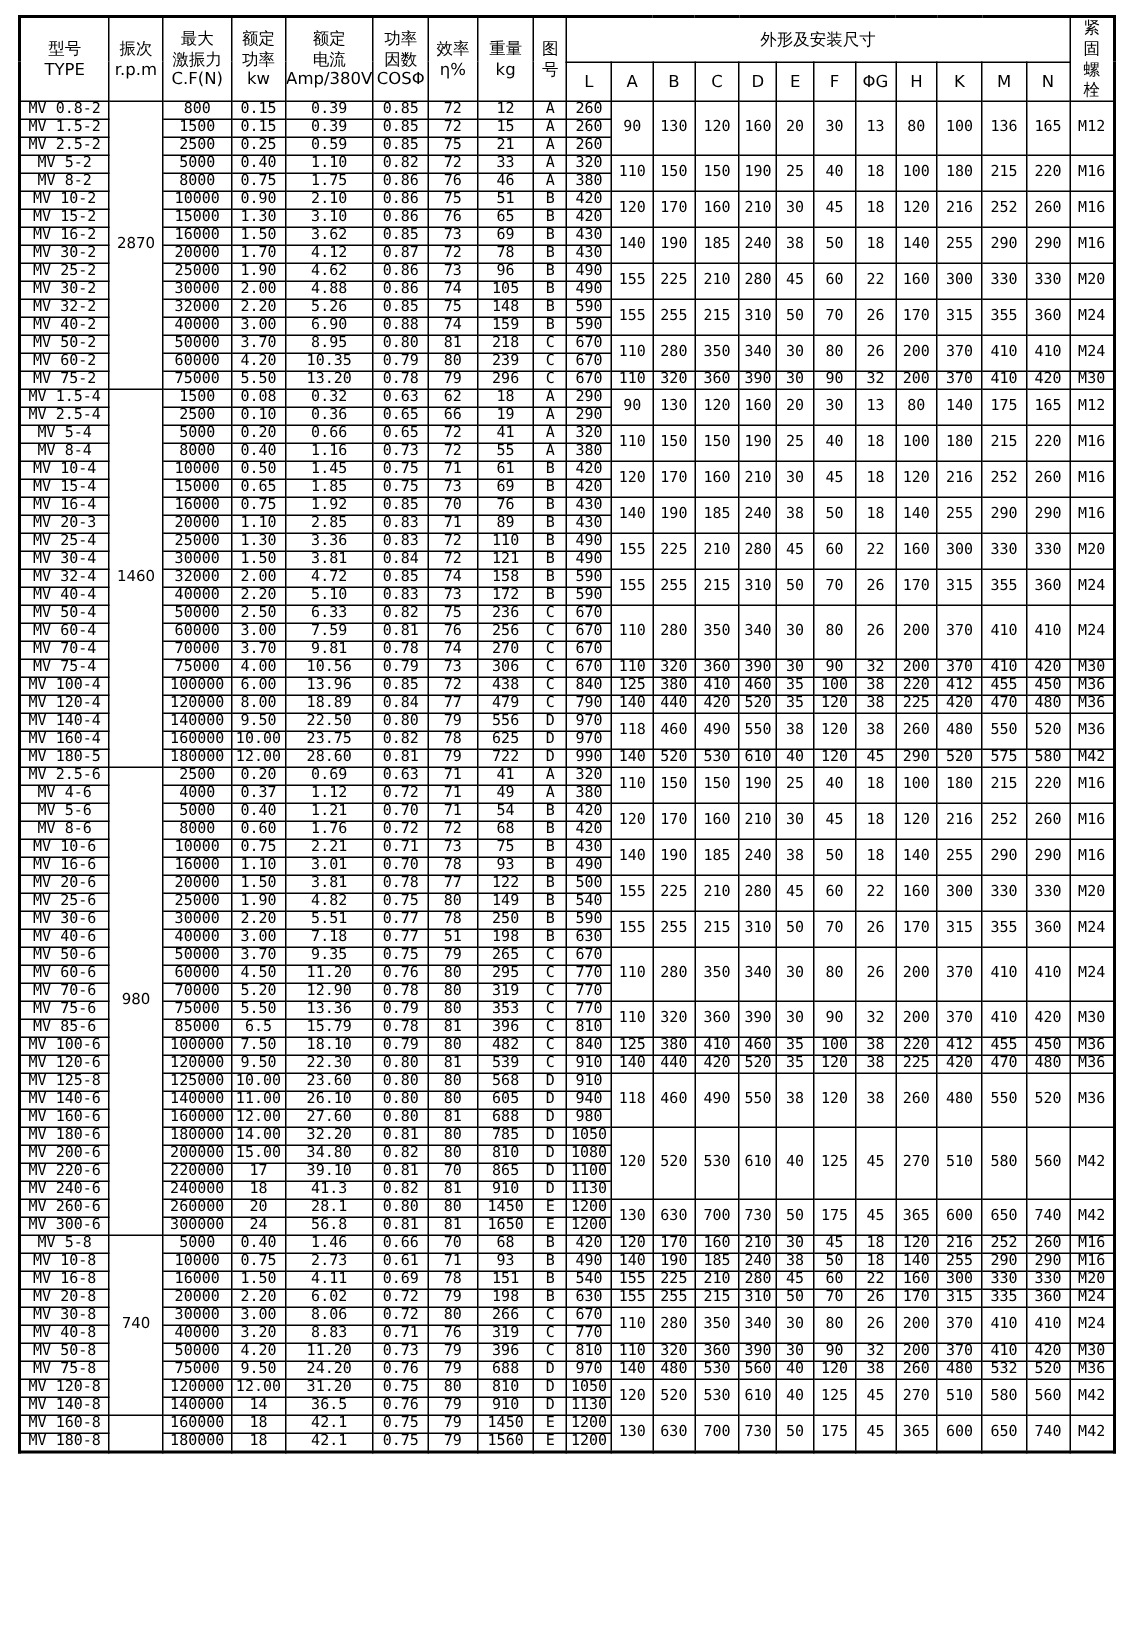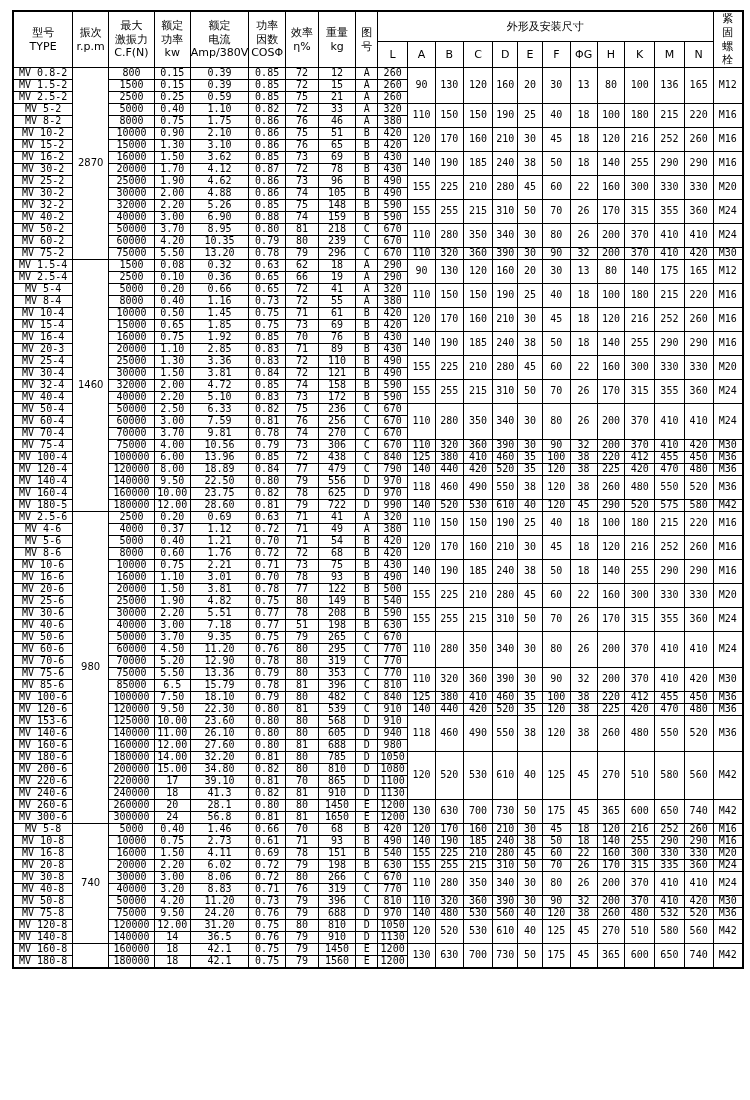--- a/index.html
+++ b/index.html
@@ -907,21 +907,21 @@
         <td class="num">B</td>
         <td class="num">540</td>
       </tr>
       <tr>
         <td class="type-cell">MV  30-6</td>
         <td class="num">30000</td>
         <td class="num">2.20</td>
         <td class="num">5.51</td>
         <td class="num">0.77</td>
         <td class="num">78</td>
-        <td class="num">208</td>
+        <td class="num">250</td>
         <td class="num">B</td>
         <td class="num">590</td>
         <td rowspan="2" class="num">155</td>
         <td rowspan="2" class="num">255</td>
         <td rowspan="2" class="num">215</td>
         <td rowspan="2" class="num">310</td>
         <td rowspan="2" class="num">50</td>
         <td rowspan="2" class="num">70</td>
         <td rowspan="2" class="num">26</td>
         <td rowspan="2" class="num">170</td>
@@ -1060,21 +1060,21 @@
         <td class="num">35</td>
         <td class="num">120</td>
         <td class="num">38</td>
         <td class="num">225</td>
         <td class="num">420</td>
         <td class="num">470</td>
         <td class="num">480</td>
         <td class="bolt-cell">M36</td>
       </tr>
       <tr>
-        <td class="type-cell">MV 153-6</td>
+        <td class="type-cell">MV 125-8</td>
         <td class="num">125000</td>
         <td class="num">10.00</td>
         <td class="num">23.60</td>
         <td class="num">0.80</td>
         <td class="num">80</td>
         <td class="num">568</td>
         <td class="num">D</td>
         <td class="num">910</td>
         <td rowspan="3" class="num">118</td>
         <td rowspan="3" class="num">460</td>

